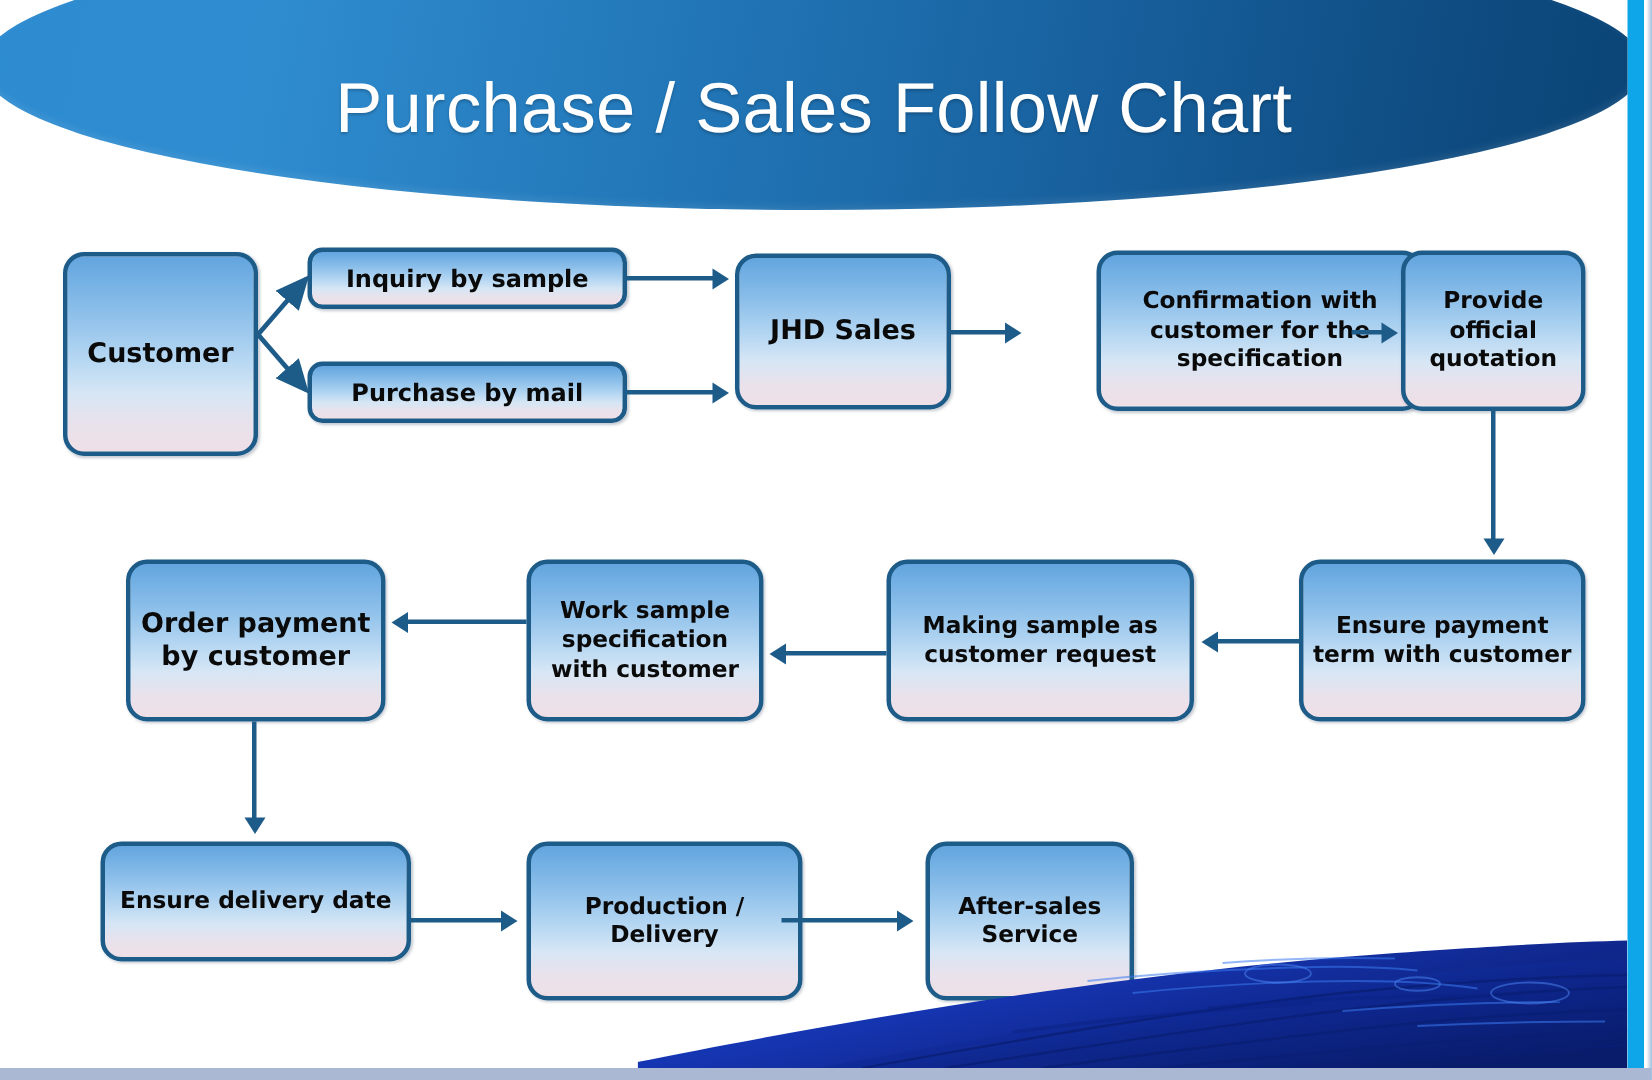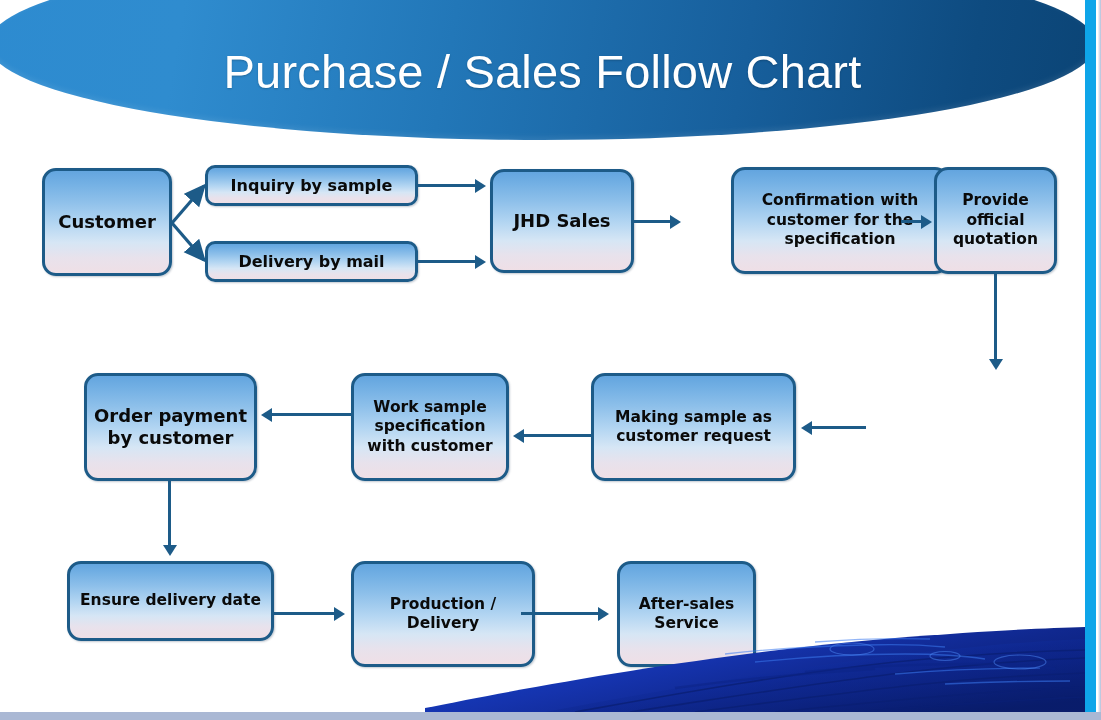--- a/index.html
+++ b/index.html
@@ -127,44 +127,47 @@
 </head>
 <body>
 
 <div id="slide">
 
   <div id="canvas">
 
     <div id="header-ellipse"></div>
     <div id="header-title">Purchase / Sales Follow Chart</div>
 
-    <div class="node big-label" style="left:42px; top:168px; width:130px; height:108px;">
+    <div class="node big-label" style="left:42px; top:168px; width:130px; height:136px;">
       <span class="txt">Customer</span>
     </div>
 
     <div class="node thin" style="left:205px; top:165px; width:213px; height:41px;">
       <span class="txt">Inquiry by sample</span>
     </div>
 
     <div class="node thin" style="left:205px; top:241px; width:213px; height:41px;">
-      <span class="txt">Delivery by mail</span>
+      <span class="txt">Purchase by mail</span>
     </div>
 
     <div class="node big-label" style="left:490px; top:169px; width:144px; height:104px;">
       <span class="txt">JHD Sales</span>
     </div>
 
     <div class="node" style="left:683px; top:167px; width:218px; height:107px;margin-left:48px;">
       <span class="txt">Confirmation with customer for the specification</span>
     </div>
 
     <div class="node" style="left:934px; top:167px; width:123px; height:107px;">
       <span class="txt">Provide official quotation</span>
     </div>
 
+    <div class="node" style="left:866px; top:373px; width:191px; height:108px;">
+      <span class="txt">Ensure payment term with customer</span>
+    </div>
 
     <div class="node" style="left:591px; top:373px; width:205px; height:108px;">
       <span class="txt">Making sample as customer request</span>
     </div>
 
     <div class="node" style="left:351px; top:373px; width:158px; height:108px;">
       <span class="txt">Work sample specification with customer</span>
     </div>
 
     <div class="node big-label" style="left:84px; top:373px; width:173px; height:108px;">

